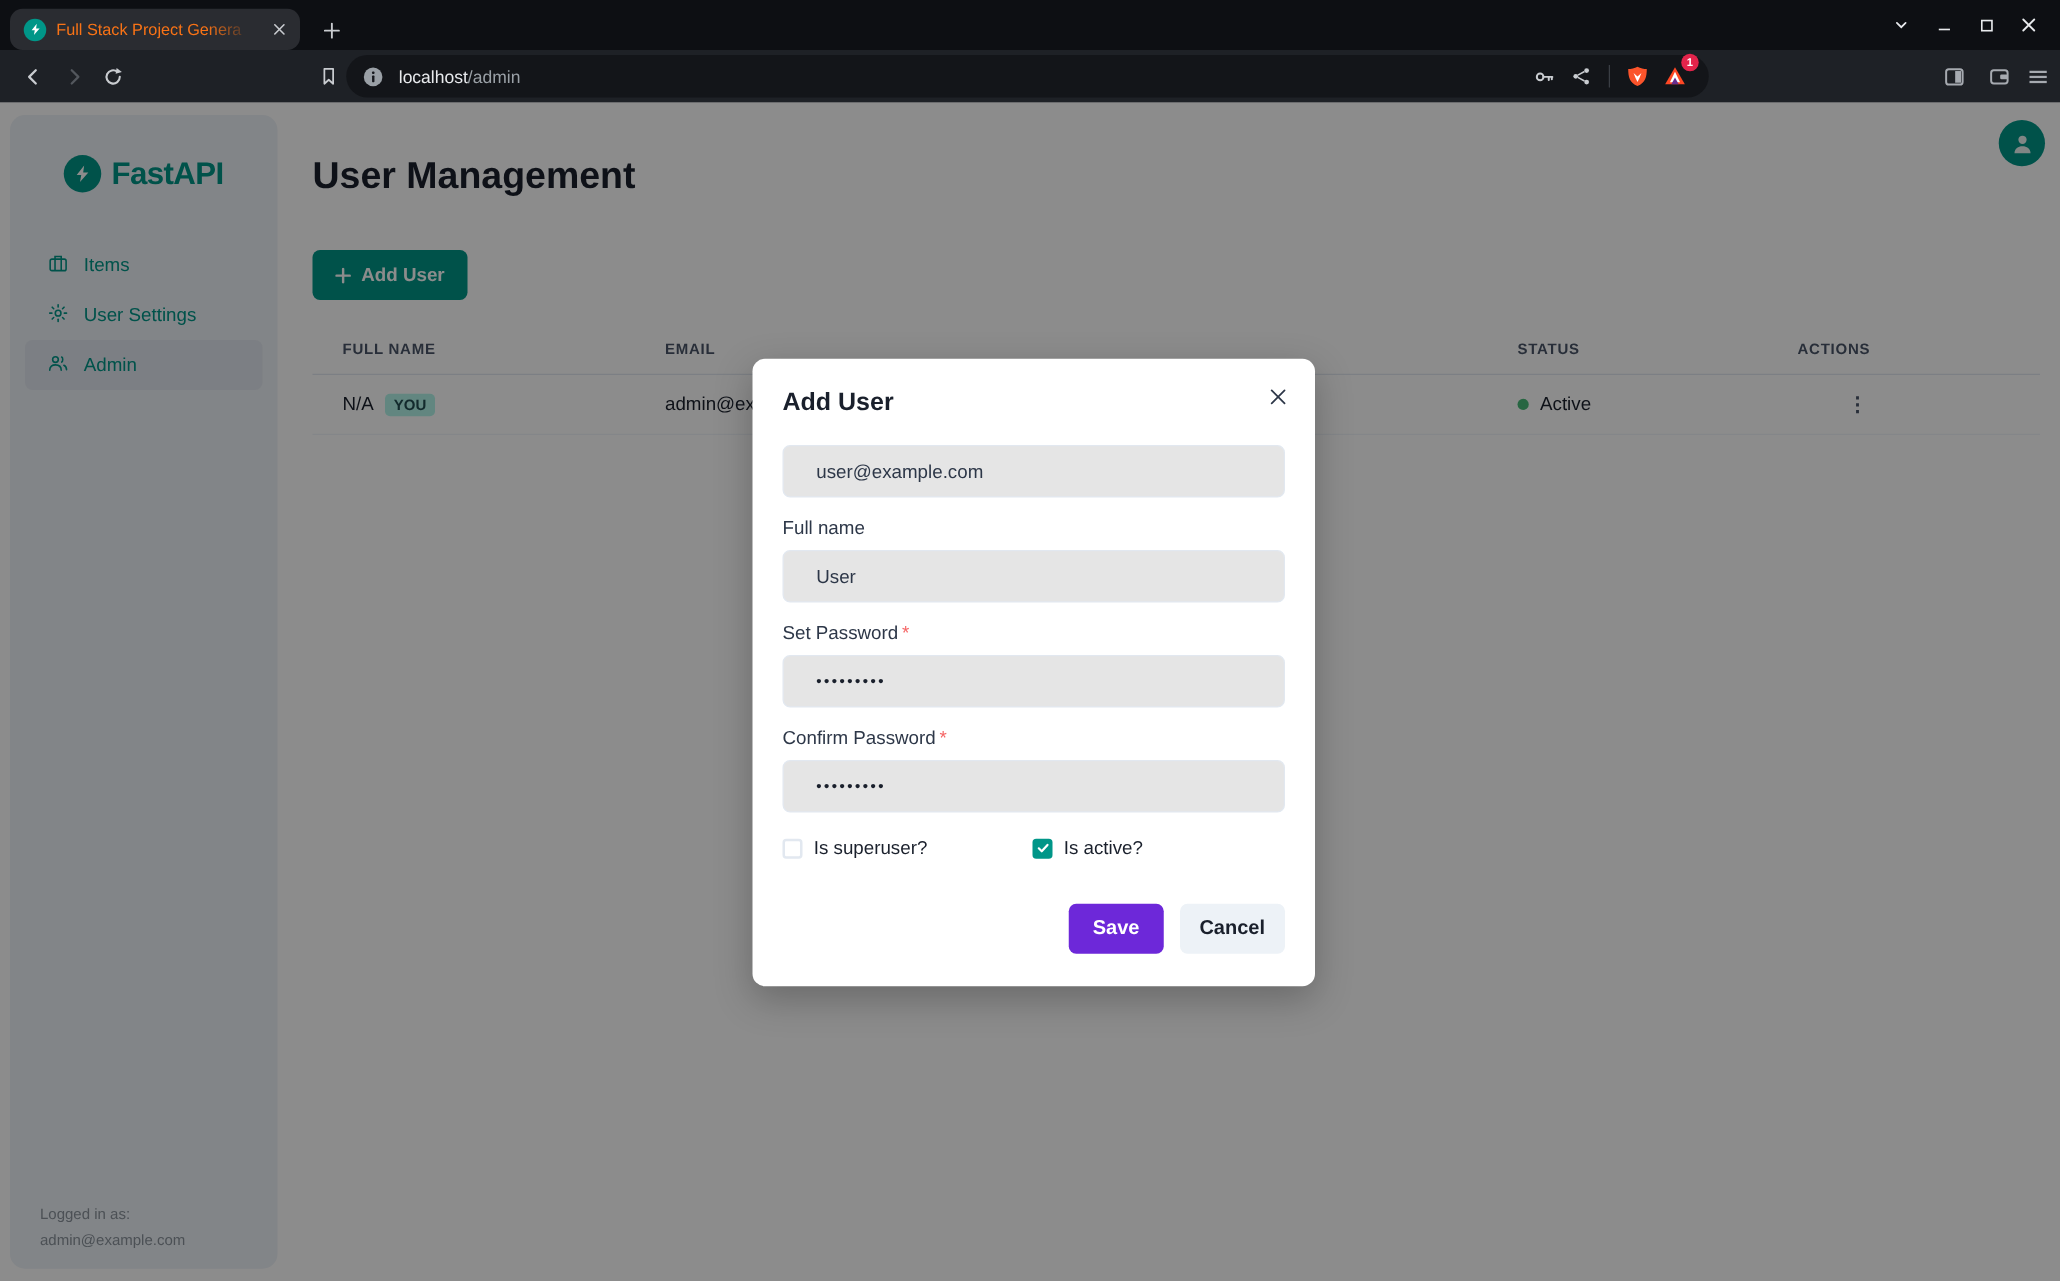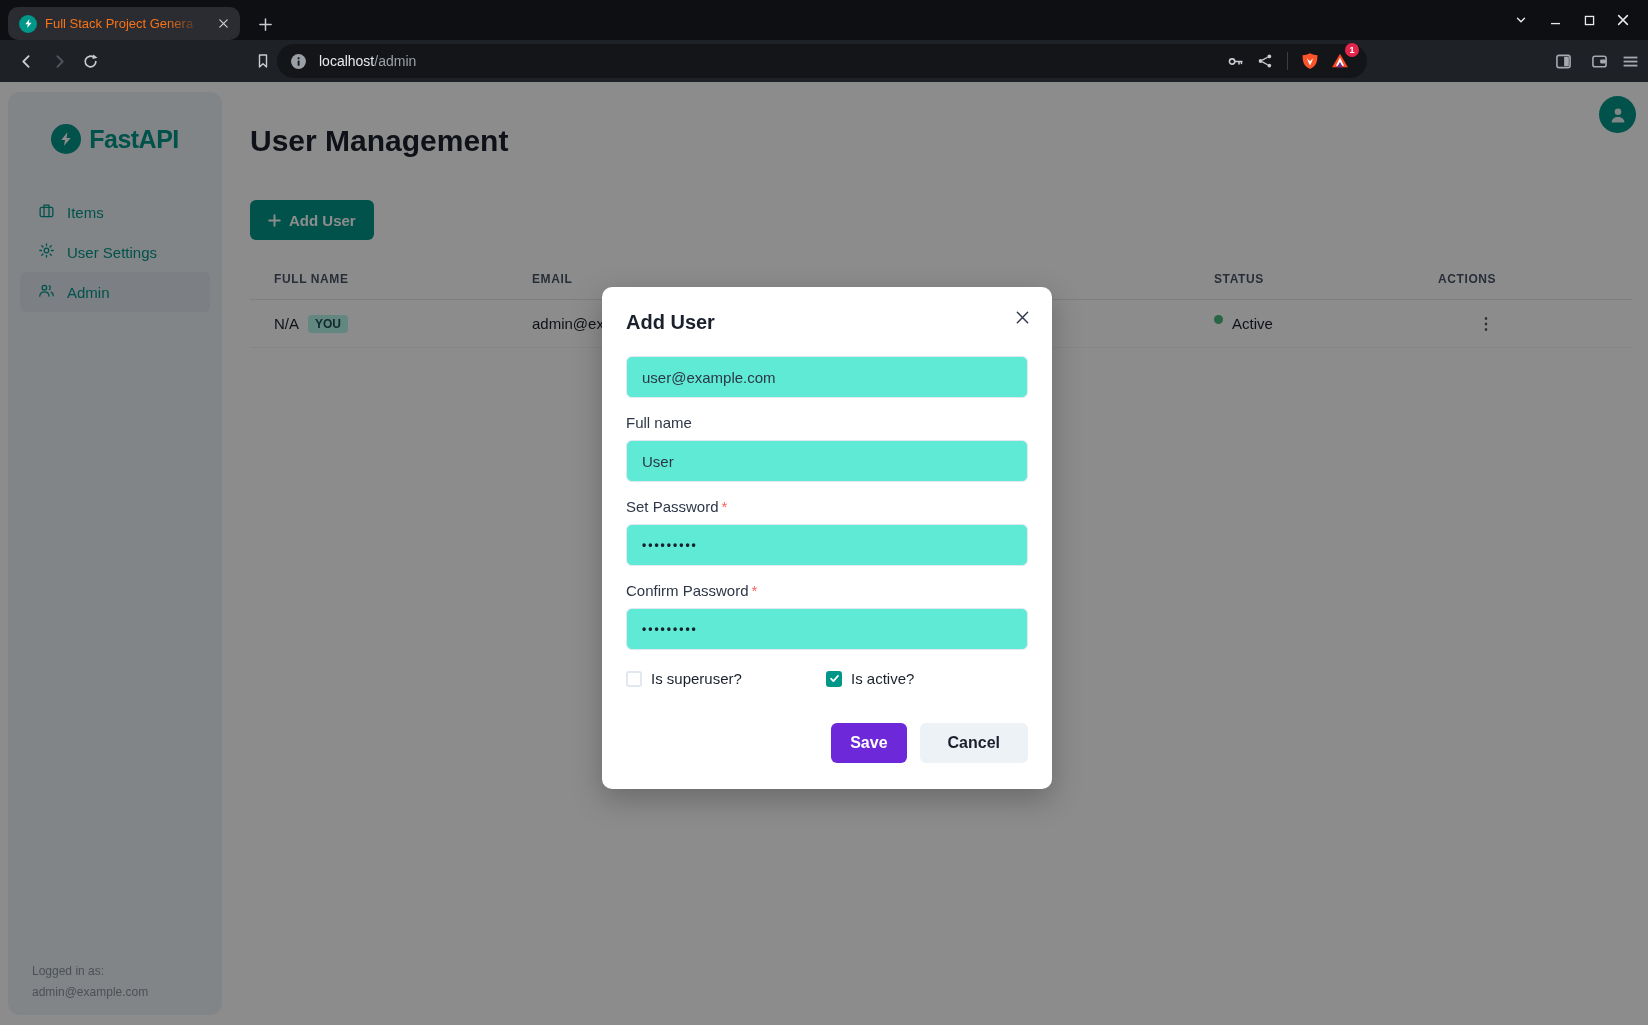--- a/index.html
+++ b/index.html
@@ -51,50 +51,50 @@
   .page-title { position:absolute; left:250px; top:42px; font-size:30px; font-weight:700; color:#1A202C; }
   .add-user-btn { position:absolute; left:250px; top:118px; height:40px; padding:0 18px; border:none;
     border-radius:6px; background:#009688; color:#fff; font-size:15px; font-weight:700;
     display:flex; align-items:center; gap:8px; font-family:inherit; }
 
   .table { position:absolute; left:250px; top:190px; width:1382px; }
   .thead, .trow { display:grid; grid-template-columns:258px 682px 224px 218px; }
   .thead { border-bottom:1px solid #E2E8F0; padding-bottom:13px; }
   .th { padding-left:24px; font-size:12px; font-weight:700; color:#4A5568; letter-spacing:0.6px; }
   .trow { height:48px; align-items:center; border-bottom:1px solid #F1F5F9; }
-  .cell { padding-left:24px; font-size:15px; color:#1A202C; display:flex; gap:9px; }
+  .cell { padding-left:24px; font-size:15px; color:#1A202C; display:flex; align-items:center; gap:9px; }
   .badge-you { background:#B2F5EA; color:#234E52; font-size:12px; font-weight:700; padding:2px 7px; border-radius:4px; }
   .status-dot { width:9px; height:9px; border-radius:50%; background:#48BB78; }
   .dots-btn { padding-left:40px; font-size:16px; font-weight:700; color:#4A5568; background:none; border:none; letter-spacing:0; }
 
   .avatar { position:absolute; top:14px; right:12px; width:37px; height:37px; border-radius:50%;
     background:#009688; display:flex; align-items:center; justify-content:center; }
 
   
   .overlay { position:absolute; inset:0; background:rgba(0,0,0,0.45); z-index:5; }
   .modal { position:absolute; left:602px; top:205px; width:450px; z-index:10; background:#fff;
     border-radius:10px; padding:22px 24px 26px; box-shadow:0 10px 30px rgba(0,0,0,0.25); }
   .modal-title { font-size:20px; font-weight:700; color:#1A202C; margin:2px 0 22px; }
   .modal-close { position:absolute; top:16px; right:16px; width:28px; height:28px; background:none; border:none;
     display:flex; align-items:center; justify-content:center; }
   .field { margin-bottom:16px; }
   .field-label { display:block; font-size:15px; color:#2D3748; margin-bottom:9px; }
   .req { color:#F56565; margin-left:3px; }
-  .text-input { width:100%; height:42px; border:1px solid #E2E8F0; border-radius:6px; padding:0 15px;
-    font-size:15px; color:#2D3748; font-family:inherit; outline:none; background:#5eead4; }
+  .text-input { width:100%; height:42px; border:1px solid #E2E8F0; border-radius:6px; padding:0 26px;
+    font-size:15px; color:#2D3748; font-family:inherit; outline:none; background:#e5e5e5; }
   .text-input.pw { font-size:12px; font-weight:700; letter-spacing:2px; color:#1A202C; }
   .checkbox-row { display:flex; margin-top:20px; }
   .checkbox-item { display:flex; align-items:center; gap:9px; font-size:15px; color:#1A202C; width:200px; }
   .cbox { width:16px; height:16px; border-radius:3px; flex:none; display:flex; align-items:center; justify-content:center; }
   .cbox.unchecked { border:2px solid #E2E8F0; background:#fff; }
   .cbox.checked { background:#009688; }
   .modal-footer { display:flex; justify-content:flex-end; gap:13px; margin-top:36px; }
   .btn { height:40px; border:none; border-radius:6px; font-size:16px; font-weight:700; font-family:inherit; }
   .btn-save { background:#6d28d9; color:#fff; padding:0 19px; }
-  .btn-cancel { background:#EDF2F7; color:#1A202C; padding:0 28px; }
+  .btn-cancel { background:#EDF2F7; color:#1A202C; padding:0 16px; }
 </style>
 </head>
 <body>
 
 <div class="tabbar">
   <div class="tab">
     <span class="favicon">
       <svg width="11" height="11" viewBox="0 0 24 24">
           <polygon points="14,2 5,13.5 10.5,13.5 9,22 19,10.5 12.8,10.5" fill="#fff"></polygon>
         </svg>

